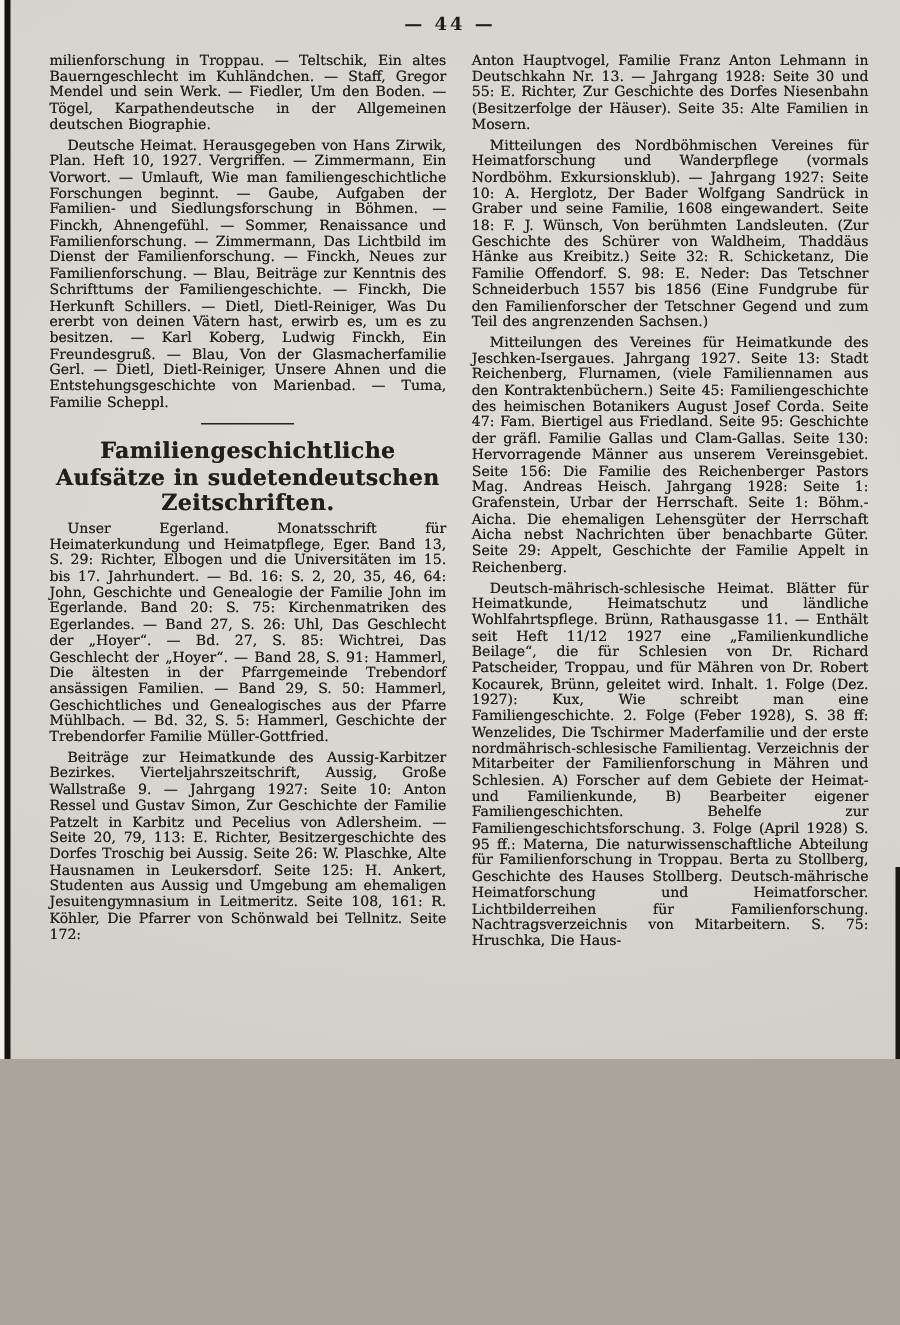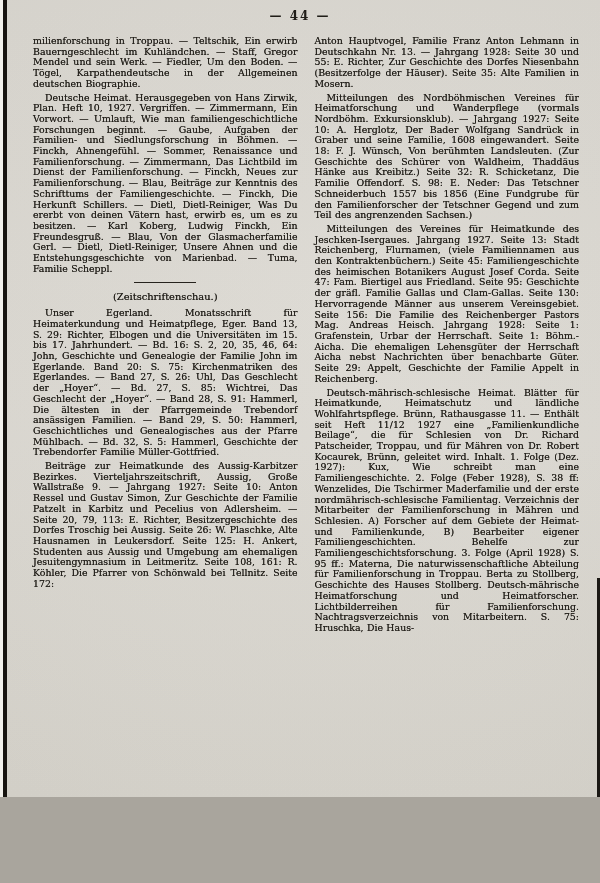--- a/index.html
+++ b/index.html
@@ -1,18 +1,18 @@
 <!DOCTYPE html>
 <html lang="de"><head>
 <meta charset="utf-8">
 <style>
   html,body{margin:0;padding:0;background:#a9a59d;}
   .page{
     position:relative;
-    width:600px;height:797px;
+    width:600px;height:706px;
     margin:0 auto;
     background:
       radial-gradient(ellipse 120% 90% at 55% 40%, rgba(255,255,255,0.10), rgba(0,0,0,0.02) 80%),
       linear-gradient(180deg,#d8d5ce 0%,#dad7d0 55%,#d6d3cb 100%);
     overflow:hidden;
     font-family:"DejaVu Serif","Liberation Serif",serif;
     color:#221f1a;
   }
   .paper-strip-left{position:absolute;left:0;top:0;bottom:0;width:3px;background:#f2f1ec;}
   .edge-left{position:absolute;left:3px;top:0;bottom:0;width:4px;background:#171410;}
@@ -56,27 +56,27 @@
   <div class="paper-strip-left"></div>
   <div class="edge-left"></div>
   <div class="edge-right"></div>
   <div class="smudge"></div>
 
   <div class="page-number">— 44 —</div>
 
   <div class="columns">
 
     <div class="col">
-      <p class="para cont"><span class="lead"></span><span>milienforschung in Troppau. — Teltschik, Ein erwirb Bauerngeschlecht im Kuhländchen. — Staff, Gregor Mendel und sein Werk. — Fiedler, Um den Boden. — Tögel, Karpathendeutsche in der Allgemeinen deutschen Biographie.</span></p>
+      <p class="para cont"><span class="lead"></span><span>milienforschung in Troppau. — Teltschik, Ein altes Bauerngeschlecht im Kuhländchen. — Staff, Gregor Mendel und sein Werk. — Fiedler, Um den Boden. — Tögel, Karpathendeutsche in der Allgemeinen deutschen Biographie.</span></p>
 
       <p class="para headed"><span class="lead">Deutsche Heimat.</span><span> Herausgegeben von Hans Zirwik, Plan. Heft 10, 1927. Vergriffen. — Zimmermann, Ein Vorwort. — Umlauft, Wie man familiengeschichtliche Forschungen beginnt. — Gaube, Aufgaben der Familien- und Siedlungsforschung in Böhmen. — Finckh, Ahnengefühl. — Sommer, Renaissance und Familienforschung. — Zimmermann, Das Lichtbild im Dienst der Familienforschung. — Finckh, Neues zur Familienforschung. — Blau, Beiträge zur Kenntnis des Schrifttums der Familiengeschichte. — Finckh, Die Herkunft Schillers. — Dietl, Dietl-Reiniger, Was Du ererbt von deinen Vätern hast, erwirb es, um es zu besitzen. — Karl Koberg, Ludwig Finckh, Ein Freundesgruß. — Blau, Von der Glasmacherfamilie Gerl. — Dietl, Dietl-Reiniger, Unsere Ahnen und die Entstehungsgeschichte von Marienbad. — Tuma, Familie Scheppl.</span></p>
 
       <div class="rule"></div>
 
-      <div class="subheading">(Zeitschriftenschau.)</div>
+      <h2 class="section">Familiengeschichtliche Aufsätze in sudetendeutschen Zeitschriften.</h2>
 
       <p class="para headed"><span class="lead">Unser Egerland.</span><span> Monatsschrift für Heimaterkundung und Heimatpflege, Eger. Band 13, S. 29: Richter, Elbogen und die Universitäten im 15. bis 17. Jahrhundert. — Bd. 16: S. 2, 20, 35, 46, 64: John, Geschichte und Genealogie der Familie John im Egerlande. Band 20: S. 75: Kirchenmatriken des Egerlandes. — Band 27, S. 26: Uhl, Das Geschlecht der „Hoyer“. — Bd. 27, S. 85: Wichtrei, Das Geschlecht der „Hoyer“. — Band 28, S. 91: Hammerl, Die ältesten in der Pfarrgemeinde Trebendorf ansässigen Familien. — Band 29, S. 50: Hammerl, Geschichtliches und Genealogisches aus der Pfarre Mühlbach. — Bd. 32, S. 5: Hammerl, Geschichte der Trebendorfer Familie Müller-Gottfried.</span></p>
 
       <p class="para headed"><span class="lead">Beiträge zur Heimatkunde des Aussig-Karbitzer Bezirkes.</span><span> Vierteljahrszeitschrift, Aussig, Große Wallstraße 9. — Jahrgang 1927: Seite 10: Anton Ressel und Gustav Simon, Zur Geschichte der Familie Patzelt in Karbitz und Pecelius von Adlersheim. — Seite 20, 79, 113: E. Richter, Besitzergeschichte des Dorfes Troschig bei Aussig. Seite 26: W. Plaschke, Alte Hausnamen in Leukersdorf. Seite 125: H. Ankert, Studenten aus Aussig und Umgebung am ehemaligen Jesuitengymnasium in Leitmeritz. Seite 108, 161: R. Köhler, Die Pfarrer von Schönwald bei Tellnitz. Seite 172:</span></p>
     </div>
 
     <div class="col">
       <p class="para cont"><span class="lead"></span><span>Anton Hauptvogel, Familie Franz Anton Lehmann in Deutschkahn Nr. 13. — Jahrgang 1928: Seite 30 und 55: E. Richter, Zur Geschichte des Dorfes Niesenbahn (Besitzerfolge der Häuser). Seite 35: Alte Familien in Mosern.</span></p>
 
       <p class="para headed"><span class="lead">Mitteilungen des Nordböhmischen Vereines für Heimatforschung und Wanderpflege (vormals Nordböhm. Exkursionsklub).</span><span> — Jahrgang 1927: Seite 10: A. Herglotz, Der Bader Wolfgang Sandrück in Graber und seine Familie, 1608 eingewandert. Seite 18: F. J. Wünsch, Von berühmten Landsleuten. (Zur Geschichte des Schürer von Waldheim, Thaddäus Hänke aus Kreibitz.) Seite 32: R. Schicketanz, Die Familie Offendorf. S. 98: E. Neder: Das Tetschner Schneiderbuch 1557 bis 1856 (Eine Fundgrube für den Familienforscher der Tetschner Gegend und zum Teil des angrenzenden Sachsen.)</span></p>

